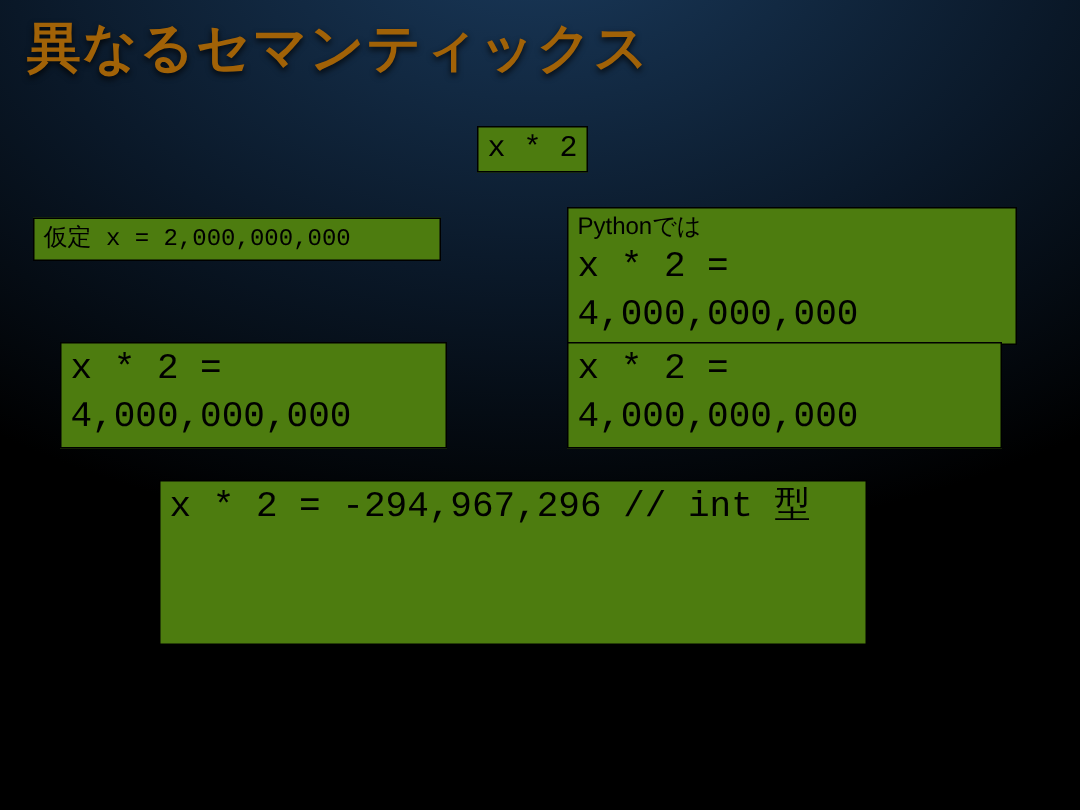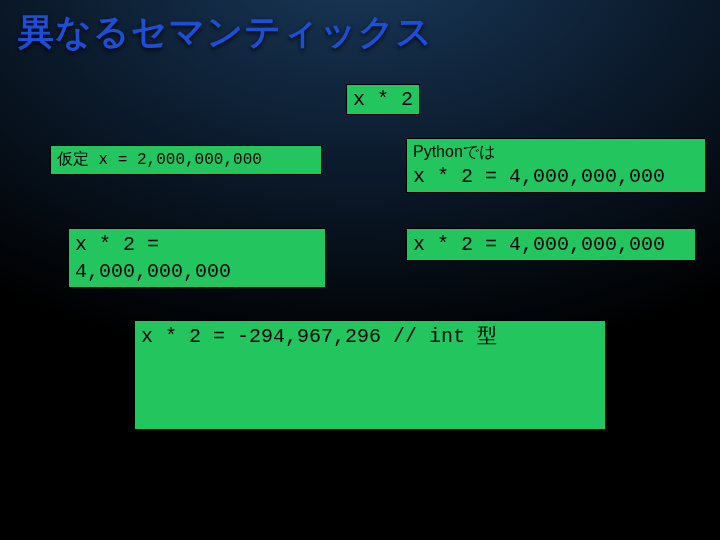--- a/index.html
+++ b/index.html
@@ -9,38 +9,37 @@
     font-family: "Meiryo", "Hiragino Sans", sans-serif;
     color: #fff;
     position: relative;
   }
   .title {
     position: absolute;
     top: 8px;
     left: 18px;
     font-size: 36px;
     font-weight: bold;
-    color: #1d4ed8;
+    color: #a16207;
     text-shadow: 0 2px 4px rgba(0,0,0,0.8);
     letter-spacing: 1px;
   }
   .box {
     position: absolute;
-    background: #22c55e;
+    background: #4d7c0f;
     color: #000000;
     border: 1px solid #000;
     padding: 2px 6px 2px 6px;
     line-height: 1.35;
-    margin-left: 28px;
   }
   .mono {
     font-family: "Consolas", "Courier New", monospace;
   }
   .lbl { font-size: 16px; }
-  .code { font-size: 20px; font-family: "Consolas","Courier New",monospace; }
+  .code { font-size: 24px; font-family: "Consolas","Courier New",monospace; }
 
   
   #expr-box   { top: 84px;  left: 318px; width: 74px; text-align:left; padding:1px 6px; }
   #assume-box { top: 145px; left: 22px;  width: 272px; }
   #python-box { top: 138px; left: 378px; width: 300px; }
   #child-box  { top: 228px; left: 40px;  width: 258px; }
   #ruby-box   { top: 228px; left: 378px; width: 290px; }
   #csharp-box { top: 320px; left: 106px; width: 472px; height: 110px; }
 
   #expr-box .code { font-size: 20px; }

